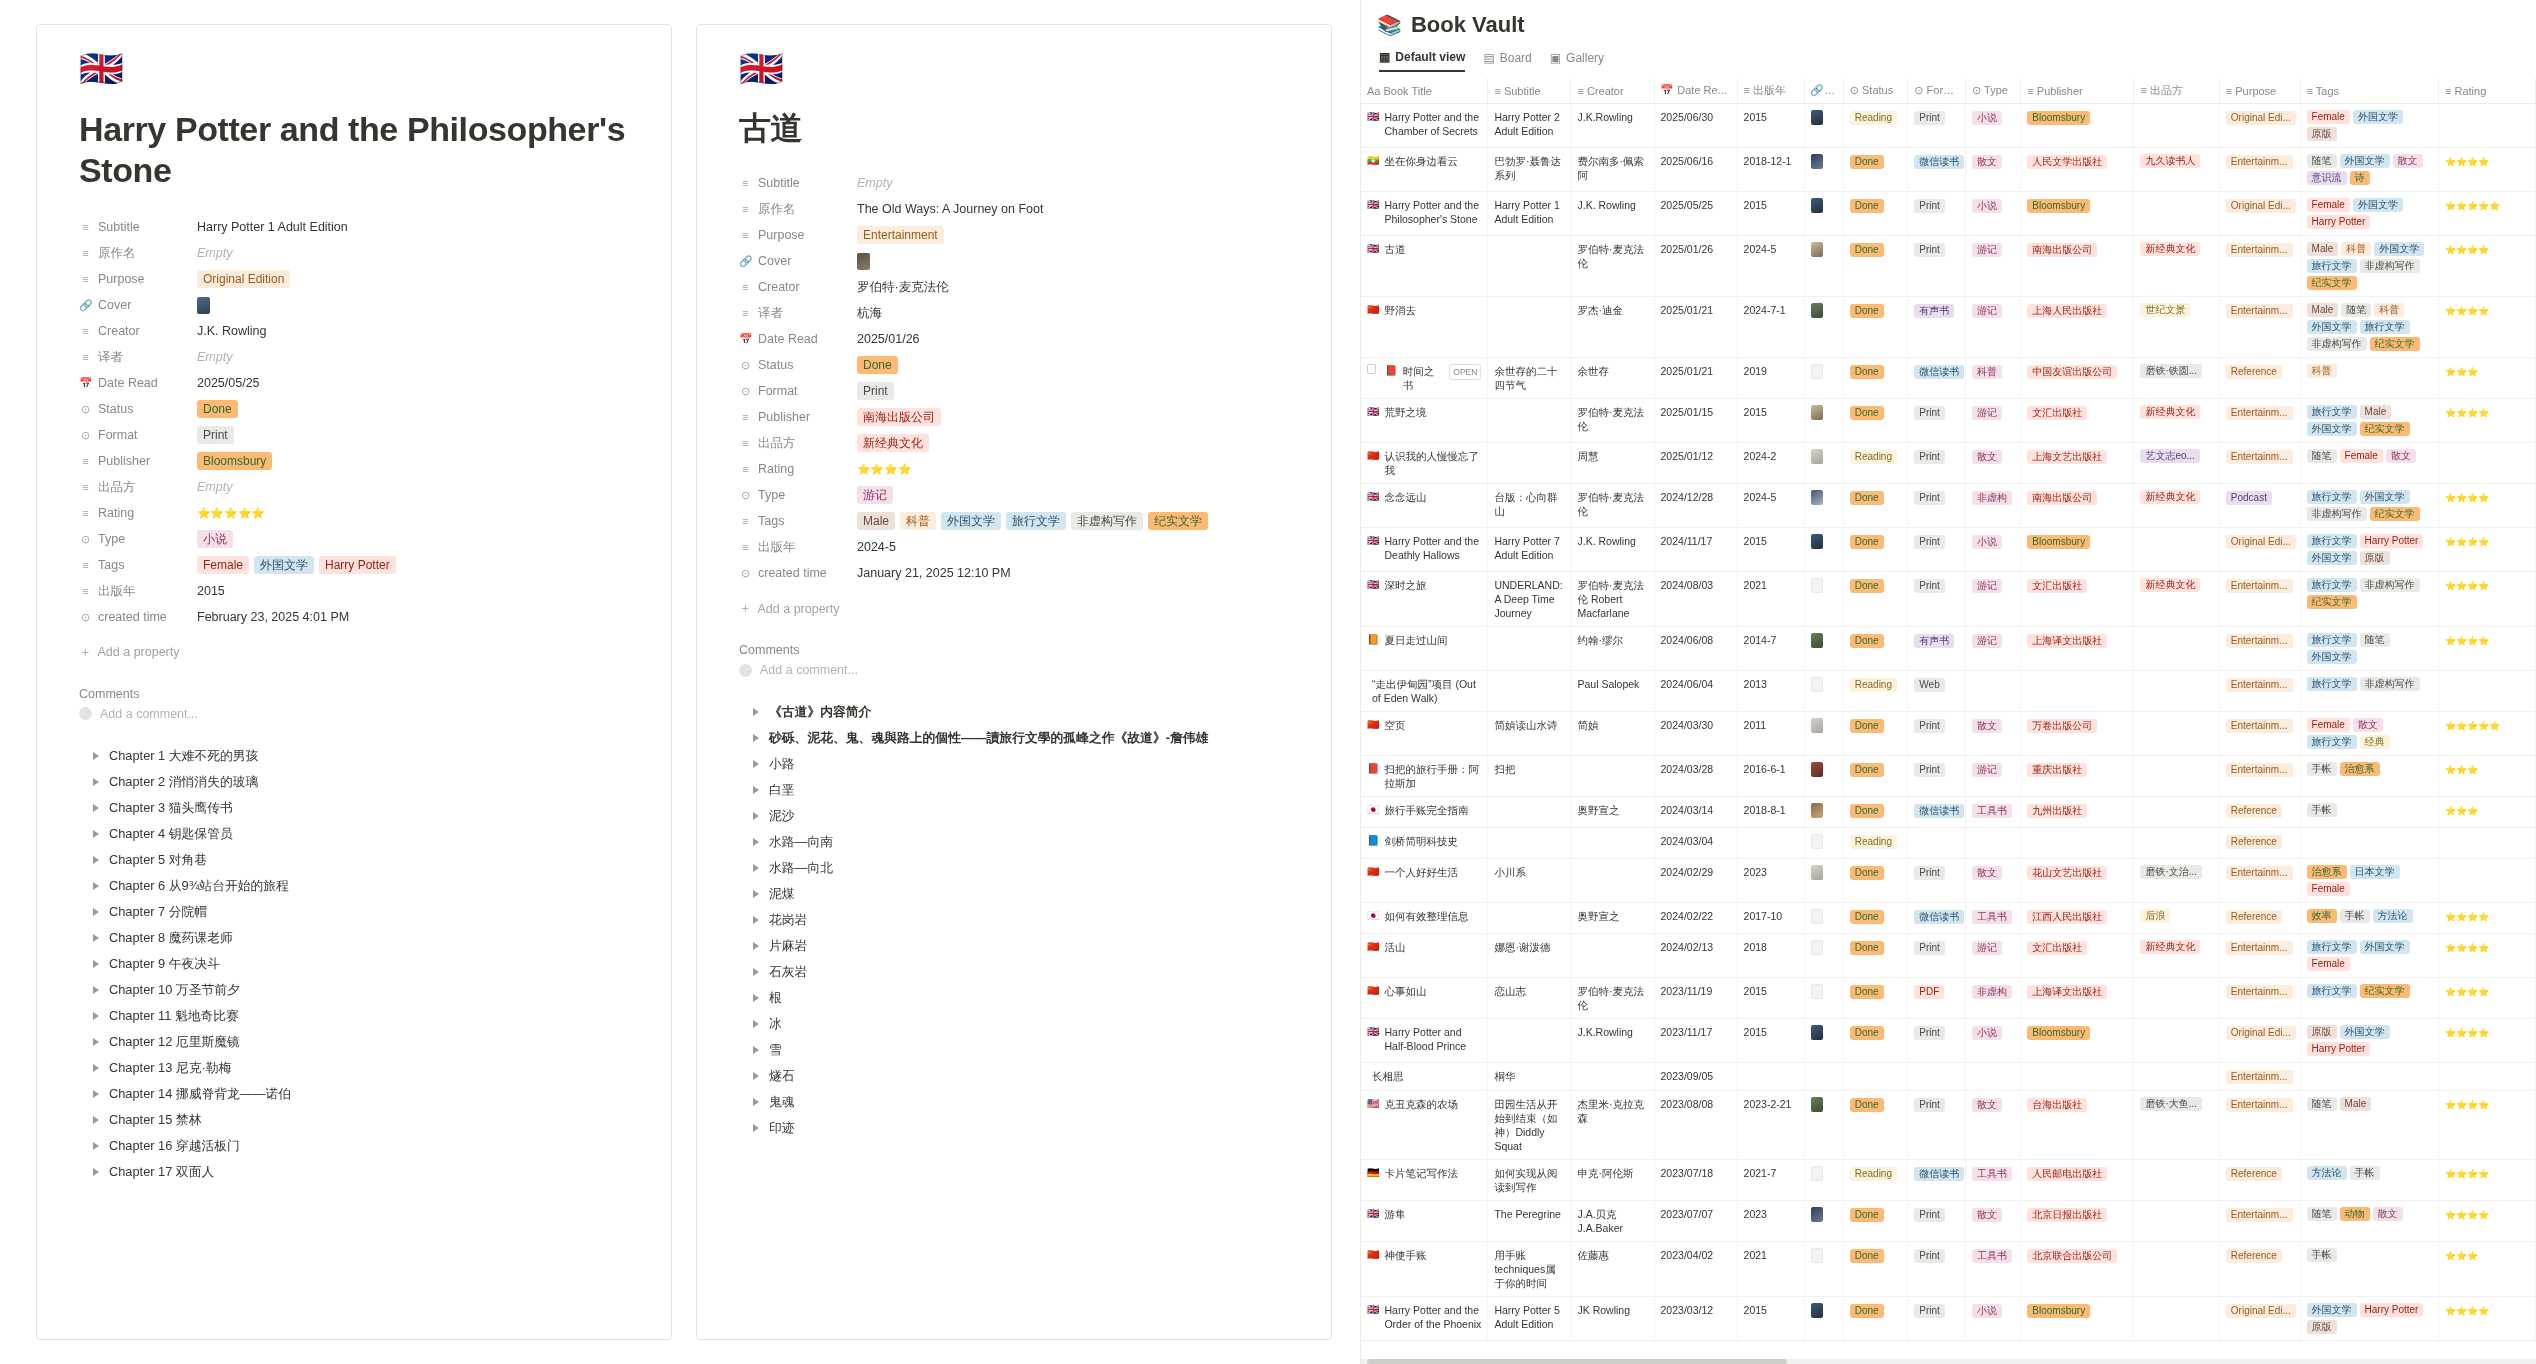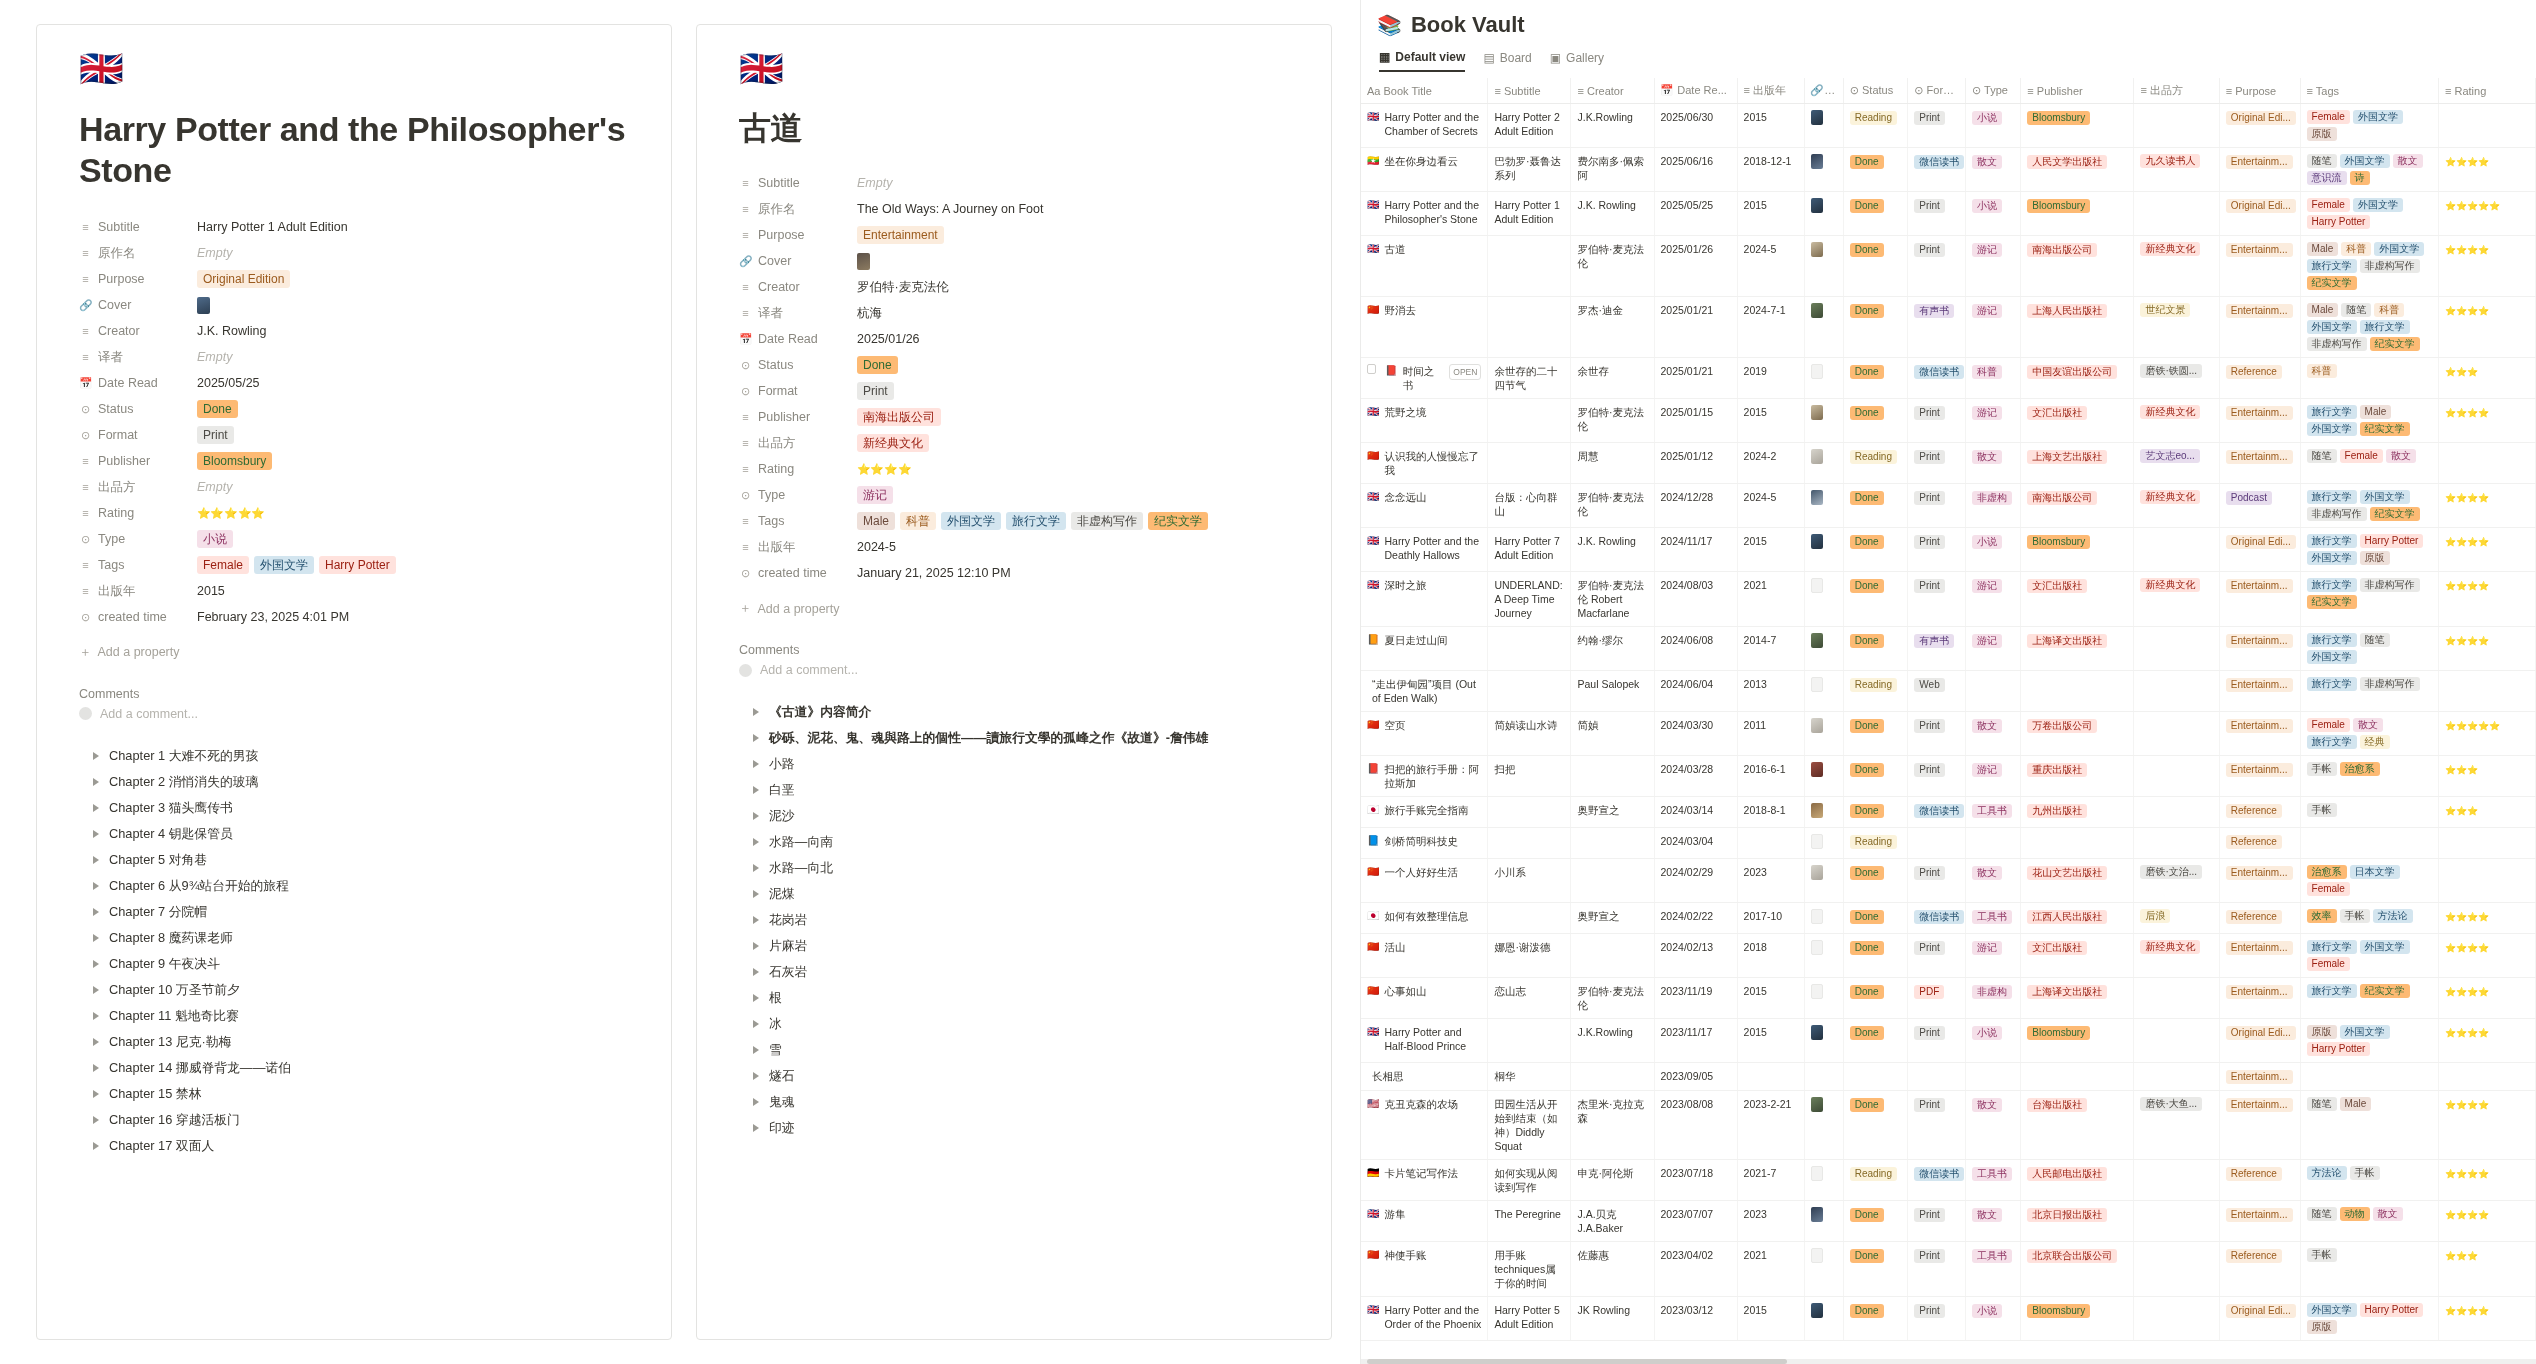--- a/index.html
+++ b/index.html
@@ -286,20 +286,24 @@
           <div class="toggle-item">
             <span class="tri"></span>
             <span>Chapter 10 万圣节前夕</span>
           </div>
           <div class="toggle-item">
             <span class="tri"></span>
             <span>Chapter 11 魁地奇比赛</span>
           </div>
           <div class="toggle-item">
             <span class="tri"></span>
+            <span>Chapter 12 厄里斯魔镜</span>
+          </div>
+          <div class="toggle-item">
+            <span class="tri"></span>
             <span>Chapter 13 尼克·勒梅</span>
           </div>
           <div class="toggle-item">
             <span class="tri"></span>
             <span>Chapter 14 挪威脊背龙——诺伯</span>
           </div>
           <div class="toggle-item">
             <span class="tri"></span>
             <span>Chapter 15 禁林</span>
           </div>

